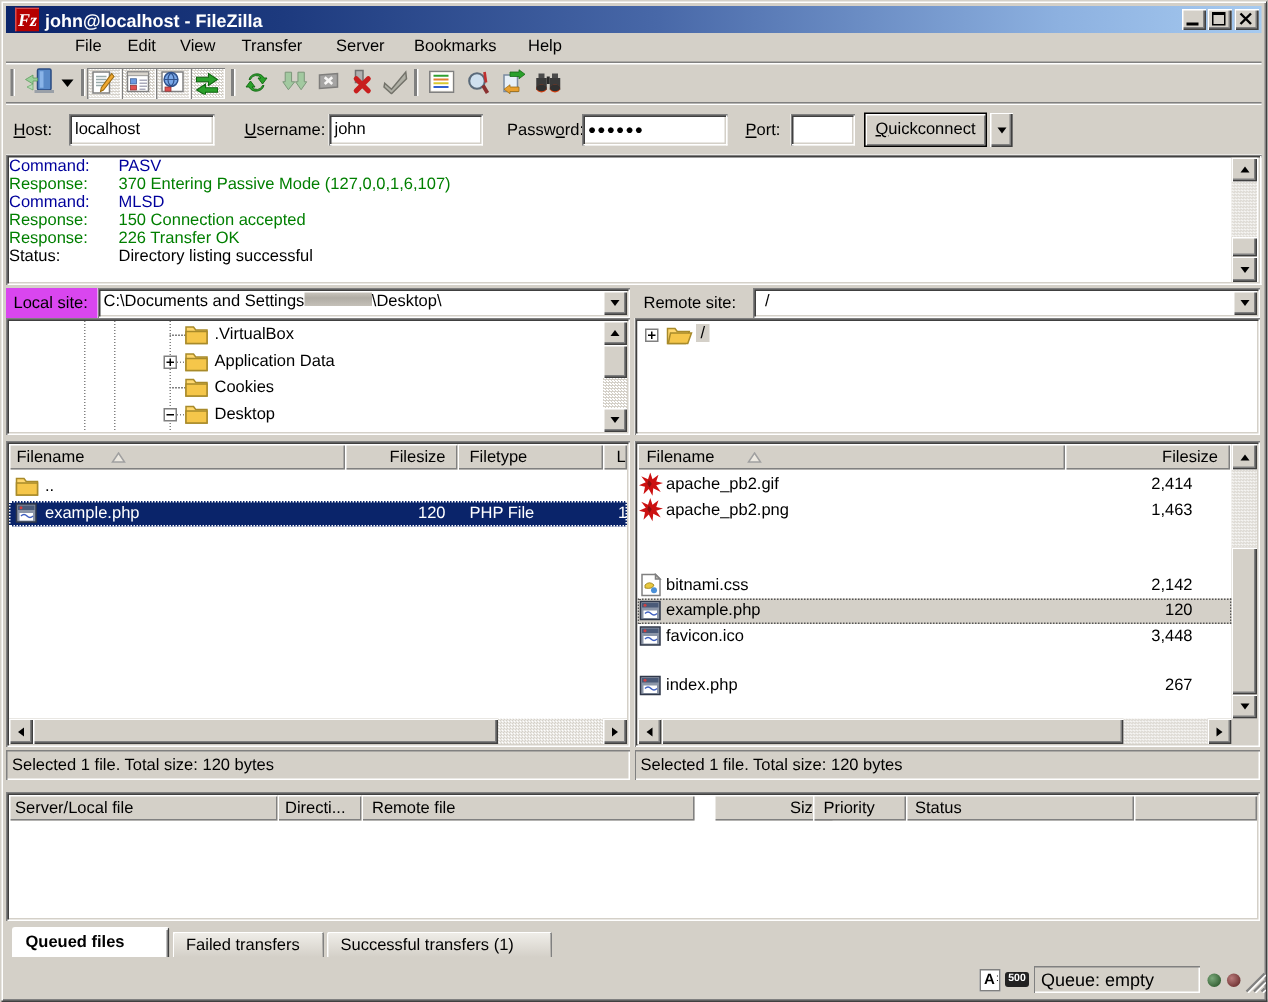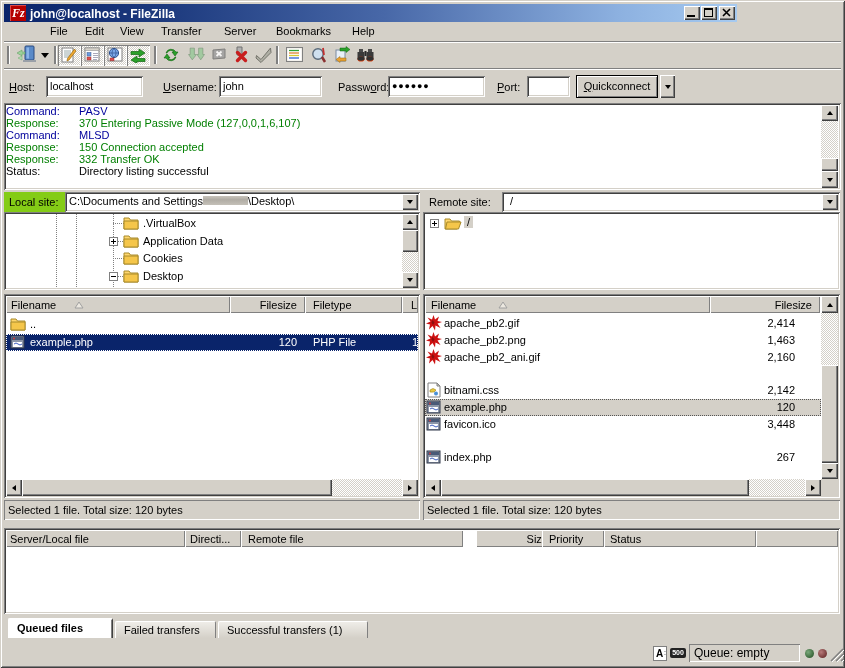--- a/index.html
+++ b/index.html
@@ -8,21 +8,21 @@
 #win {
   position:relative; width:845px; height:668px; background:#d4d0c8;
   box-shadow:
     inset 1px 0 0 #d4d0c8, inset 0 1px 0 #d4d0c8,
     inset -1px 0 0 #404040, inset 0 -1px 0 #404040,
     inset 2px 0 0 #fff, inset 0 2px 0 #fff,
     inset -2px 0 0 #808080, inset 0 -2px 0 #808080;
 }
 .abs { position:absolute; }
 
-#titlebar { left:4px; top:4px; width:733px; height:18px;
+#titlebar { left:4px; top:4px; width:837px; height:18px;
   background:linear-gradient(90deg,#0a246a,#1d3a7e 22%,#4868a8 52%,#8db1e0 84%,#a6caf0);
   color:#fff; }
 #title-text { position:absolute; left:26px; top:3px; font-size:12px; font-weight:bold; white-space:nowrap; letter-spacing:0px; }
 .wbtn { position:absolute; top:2px; width:16px; height:14px; background:#d4d0c8;
   box-shadow: inset 1px 1px 0 #fff, inset -1px -1px 0 #404040, inset -2px -2px 0 #808080; }
 
 .sunkenpanel { background:#fff;
   box-shadow: inset 1px 0 0 #808080, inset 0 1px 0 #808080, inset -1px 0 0 #fff, inset 0 -1px 0 #fff,
    inset 2px 0 0 #404040, inset 0 2px 0 #404040, inset -2px 0 0 #d4d0c8, inset 0 -2px 0 #d4d0c8; }
 .sunken1 { box-shadow: inset 1px 1px 0 #808080, inset -1px -1px 0 #fff; }
@@ -236,35 +236,35 @@
   box-shadow: inset 1px 1px 0 #fff, inset -1px -1px 0 #808080;text-align:center;line-height:21px"><u>Q</u>uickconnect</div>
 <div class="abs raised ctr" style="left:660px;top:75px;width:15px;height:23px">
       <div class="tri-dn"></div>
     </div>
 
 <div class="abs sunkenpanel" style="left:4px;top:103px;width:837px;height:87px"></div>
 <div class="abs logline c-cmd" style="top:105px"><span class="abs" style="left:0">Command:</span><span class="abs" style="left:73px">PASV</span></div>
 <div class="abs logline c-rsp" style="top:117px"><span class="abs" style="left:0">Response:</span><span class="abs" style="left:73px">370 Entering Passive Mode (127,0,0,1,6,107)</span></div>
 <div class="abs logline c-cmd" style="top:129px"><span class="abs" style="left:0">Command:</span><span class="abs" style="left:73px">MLSD</span></div>
 <div class="abs logline c-rsp" style="top:141px"><span class="abs" style="left:0">Response:</span><span class="abs" style="left:73px">150 Connection accepted</span></div>
-<div class="abs logline c-rsp" style="top:153px"><span class="abs" style="left:0">Response:</span><span class="abs" style="left:73px">332 Transfer OK</span></div>
+<div class="abs logline c-rsp" style="top:153px"><span class="abs" style="left:0">Response:</span><span class="abs" style="left:73px">226 Transfer OK</span></div>
 <div class="abs logline" style="top:165px"><span class="abs" style="left:0">Status:</span><span class="abs" style="left:73px">Directory listing successful</span></div>
 
 <div class="abs" style="left:821px;top:105px;width:17px;height:83px">
   <div class="sbtn ctr" style="position:absolute;top:0;width:17px;height:16px">
         <div class="tri-up"></div>
       </div>
   <div class="dither" style="position:absolute;top:16px;width:17px;height:37px"></div>
   <div class="sthumb" style="position:absolute;top:53px;width:17px;height:13px"></div>
   <div class="sbtn ctr" style="position:absolute;top:66px;width:17px;height:17px">
         <div class="tri-dn"></div>
       </div>
 </div>
 
-<div class="abs" style="left:4px;top:192px;width:416px;height:20px;background:#84cc16">
+<div class="abs" style="left:4px;top:192px;width:416px;height:20px;background:#d946ef">
   <span class="abs" style="left:5px;top:4px">Local site:</span>
   <div class="input abs" style="left:61px;top:0px;width:355px;height:20px">
     <span class="abs" style="left:4px;top:3px;white-space:nowrap">C:\Documents and Settings<span style="display:inline-block;width:45px;height:9px;background:linear-gradient(#c8c4bc,#b0aca4 40%,#c4c0b8)"></span>\Desktop\</span>
     <div class="raised ctr abs" style="left:337px;top:2px;width:16px;height:16px">
           <div class="tri-dn"></div>
         </div>
   </div>
 </div>
 <div class="abs" style="left:423px;top:192px;width:417px;height:20px;background:#d4d0c8">
   <span class="abs" style="left:6px;top:4px">Remote site:</span>
@@ -403,28 +403,20 @@
         <span class="fsize" style="right:26px;width:70px">2,414</span>
       </div>
   <div class="row" style="left:0;top:36px;width:396px">
     <svg class="abs apache" style="left:1px;top:0px" width="16" height="16" viewBox="0 0 16 16">
           <path d="M7.5 0 L9 4.5 L13 1.5 L11.5 6 L16 7 L11.5 8.5 L14.5 13 L9.5 10.5 L9 15.5 L6.5 11 L3 14.5 L4 9.5 L0 8.5 L4.5 6.5 L1.5 2.5 L6 4.5 Z" fill="#cc1111"></path>
           <path d="M6.5 5 L8.5 7.5 L7 10 L5.5 7.5 Z" fill="#8a0f0f"></path>
         </svg>
     <span class="fname" style="left:19px">apache_pb2.png</span>
         <span class="fsize" style="right:26px;width:70px">1,463</span>
       </div>
-  <div class="row" style="left:0;top:53px;width:396px">
-    <svg class="abs apache" style="left:1px;top:0px" width="16" height="16" viewBox="0 0 16 16">
-          <path d="M7.5 0 L9 4.5 L13 1.5 L11.5 6 L16 7 L11.5 8.5 L14.5 13 L9.5 10.5 L9 15.5 L6.5 11 L3 14.5 L4 9.5 L0 8.5 L4.5 6.5 L1.5 2.5 L6 4.5 Z" fill="#cc1111"></path>
-          <path d="M6.5 5 L8.5 7.5 L7 10 L5.5 7.5 Z" fill="#8a0f0f"></path>
-        </svg>
-    <span class="fname" style="left:19px">apache_pb2_ani.gif</span>
-        <span class="fsize" style="right:26px;width:70px">2,160</span>
-      </div>
   <div class="row" style="left:0;top:86px;width:396px">
     <svg class="abs" style="left:1px;top:0px" width="16" height="16" viewBox="0 0 16 16">
           <path d="M2 1 h9 l3 3 v11 h-12 z" fill="#fff" stroke="#808080"></path>
           <path d="M11 1 l3 3 h-3 z" fill="#d4d0c8" stroke="#808080"></path>
           <path d="M4 8 q3 -3 6 0 q-1 3 -6 2 z" fill="#e8c840" stroke="#a08820" stroke-width="0.6"></path>
           <circle cx="10" cy="11.5" r="2" fill="#4a90d8"></circle>
         </svg>
     <span class="fname" style="left:19px">bitnami.css</span>
         <span class="fsize" style="right:26px;width:70px">2,142</span>
       </div>

